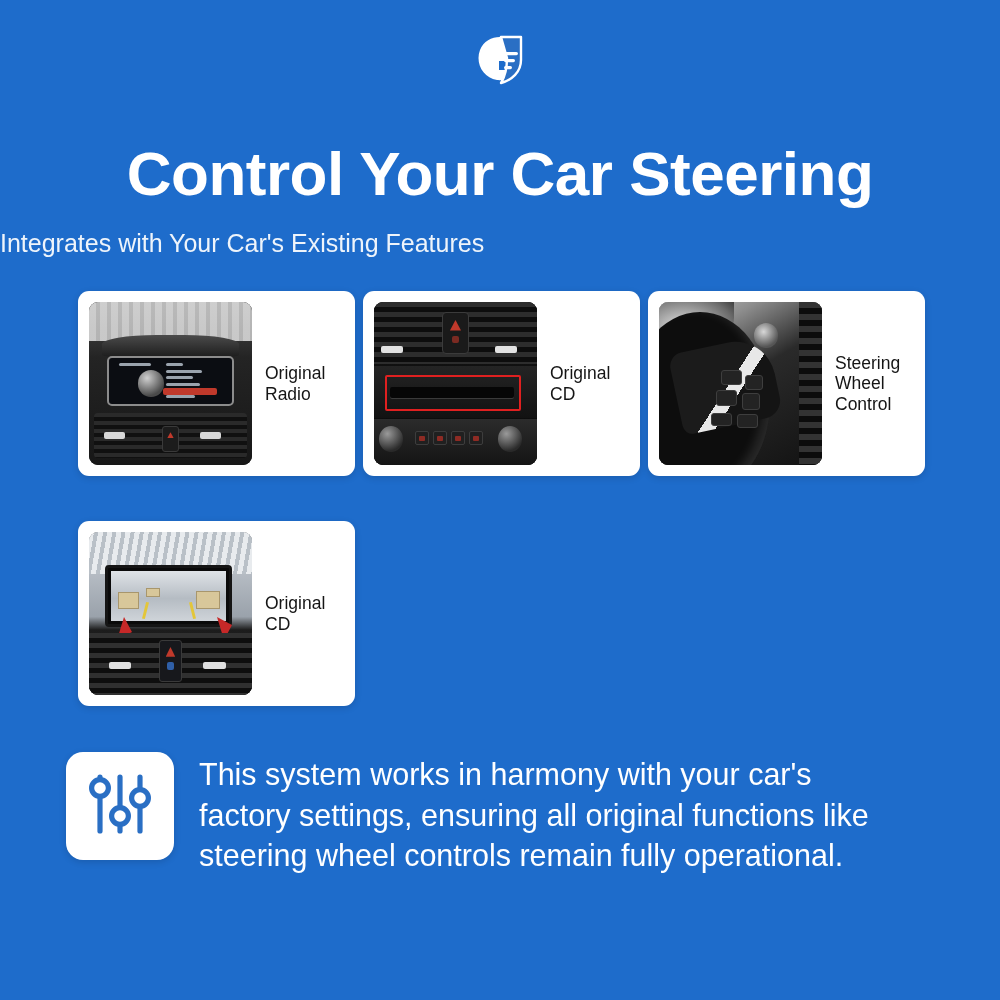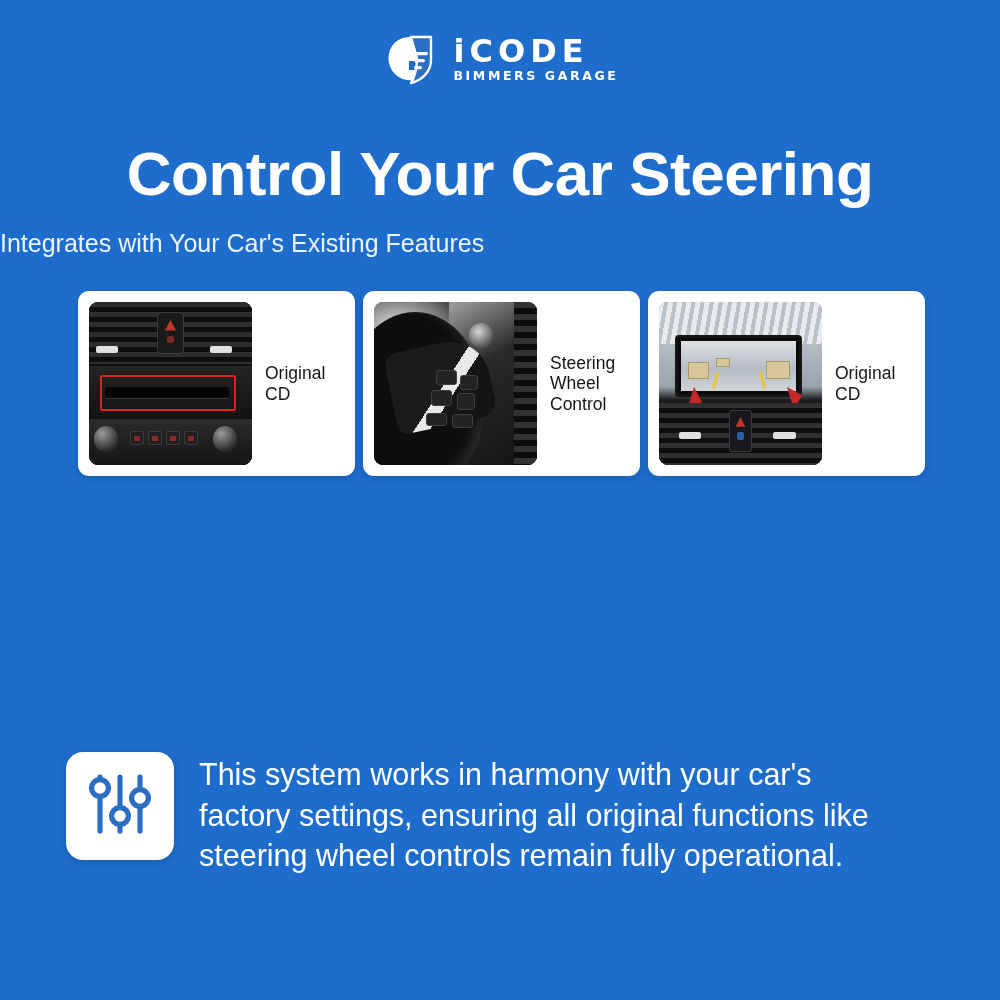--- a/index.html
+++ b/index.html
@@ -216,31 +216,50 @@
 <div class="logo-bar">
   <div class="logo-mark">
     <svg width="58" height="58" viewBox="0 0 58 58">
       <path d="M40 10 C30 4, 14 7, 9 20 C4 33, 12 48, 26 50 C35 51, 42 46, 44 40 L28 40 L28 31 L48 31 L48 14 Z" fill="#ffffff"></path>
       <path d="M30 7 L50 7 L50 30 C50 42, 41 50, 30 53 C35 45, 36 36, 36 28 Z" fill="#2A6FC4" stroke="#ffffff" stroke-width="2.4" stroke-linejoin="round"></path>
       <rect x="33" y="22" width="14" height="3.2" rx="1.6" fill="#ffffff"></rect>
       <rect x="33" y="29" width="11" height="3.2" rx="1.6" fill="#ffffff"></rect>
       <rect x="33" y="36" width="8" height="3.2" rx="1.6" fill="#ffffff"></rect>
     </svg>
   </div>
-  <div class="logo-text">
-    <div class="logo-title">iCODE</div>
-    <div class="logo-sub">BIMMERS GARAGE</div>
-  </div>
 </div>
 
 <div class="headline">Control Your Car Steering</div>
 <div class="subhead">Integrates with Your Car's Existing Features</div>
 
 <div class="grid">
 
+  <div class="card">
+    <div class="card-thumb">
+      <div class="t radio-bg">
+        <div class="radio-wind"></div>
+        <div class="radio-hood"></div>
+        <div class="radio-screen">
+          <div class="rs-line" style="left:8%;top:12%;width:26%"></div>
+          <div class="rs-line" style="left:46%;top:12%;width:14%"></div>
+          <div class="rs-line" style="left:46%;top:26%;width:30%"></div>
+          <div class="rs-line" style="left:46%;top:40%;width:22%"></div>
+          <div class="rs-line" style="left:46%;top:54%;width:28%"></div>
+          <div class="rs-hl" style="left:44%;top:66%;width:44%"></div>
+          <div class="rs-line" style="left:46%;top:80%;width:24%"></div>
+        </div>
+        <div class="radio-knob"></div>
+        <div class="radio-vents"></div>
+        <div class="radio-hz" style="left:9%"></div>
+        <div class="radio-hz" style="left:68%"></div>
+        <div class="radio-btn"></div>
+      </div>
+    </div>
+    <div class="card-label">Original Radio</div>
+  </div>
 
   <div class="card">
     <div class="card-thumb">
       <div class="t cd-bg">
         <div class="cd-vents"></div>
         <div class="cd-hz" style="left:4%"></div>
         <div class="cd-hz" style="left:74%"></div>
         <div class="cd-hazard"></div>
         <div class="cd-face"></div>
         <div class="cd-slot"></div>

